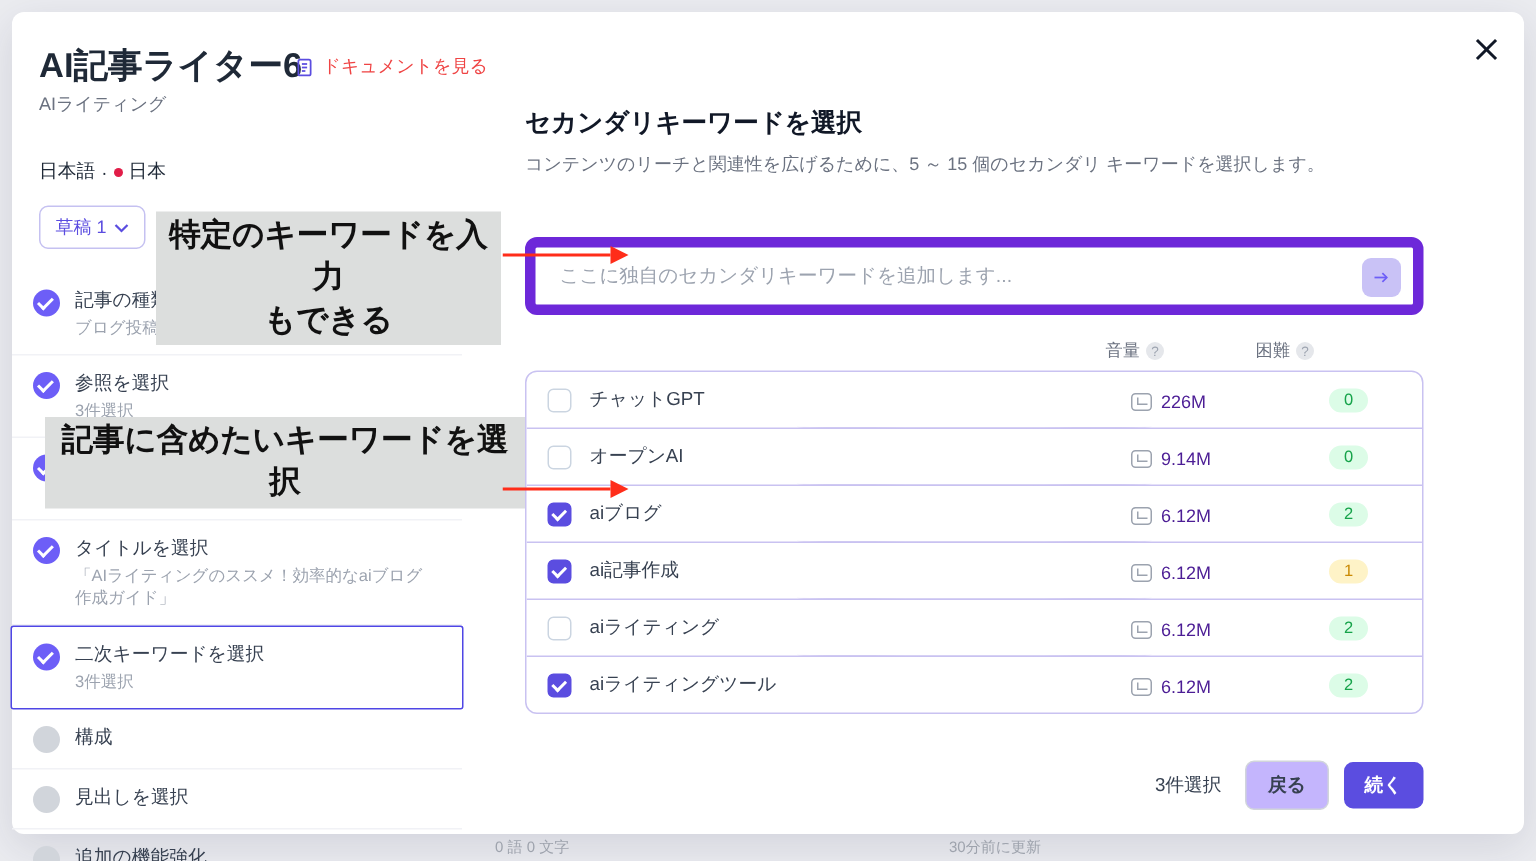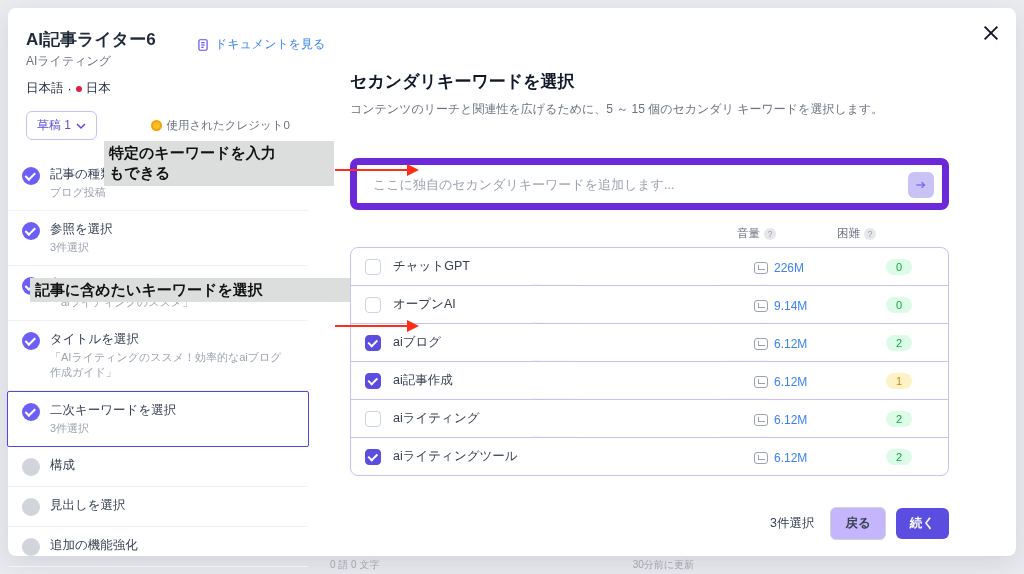--- a/index.html
+++ b/index.html
@@ -6,25 +6,25 @@
 body { font-family: -apple-system, 'Hiragino Sans', 'Hiragino Kaku Gothic ProN', 'Yu Gothic', Meiryo, sans-serif; background: #ebecf0; width: 1024px; height: 574px; overflow: hidden; position: relative; }
 
 .card { position: absolute; left: 8px; top: 8px; right: 8px; bottom: 18px; background: #fff; border-radius: 8px; box-shadow: 0 8px 28px rgba(30,34,70,.12); display: flex; }
 
 .close-x { position: absolute; right: 14px; top: 14px; width: 22px; height: 22px; cursor: pointer; }
 .close-x:before, .close-x:after { content:''; position:absolute; left:10px; top:2px; width:2px; height:18px; background:#111827; }
 .close-x:before{transform:rotate(45deg);} .close-x:after{transform:rotate(-45deg);}
 
 .left { width: 300px; padding: 20px 0 0 0; border-right: none; }
 .lh { padding: 0 18px; }
-.ttl { font-size: 17px; font-weight: 700; color:#1f2937; }
+.ttl { font-size: 23px; font-weight: 700; color:#1f2937; }
 .sub { font-size: 12px; color:#6b7280; margin-top: 2px; }
-.lang { font-size: 12.5px; color:#1f2937; margin-top: 10px; display:flex; align-items:center; gap:4px; }
+.lang { font-size: 12.5px; color:#1f2937; margin-top: 28px; display:flex; align-items:center; gap:4px; }
 .dot-red{width:6px;height:6px;border-radius:50%;background:#e11d48;display:inline-block;}
-.docbtn { position:absolute; left:188px; top:28px; display:flex; align-items:center; gap:5px; font-size:12px; color:#3b82f6; cursor:pointer;}
+.docbtn { position:absolute; left:188px; top:28px; display:flex; align-items:center; gap:5px; font-size:12px; color:#ef4444; cursor:pointer;}
 .docbtn svg{width:14px;height:14px;}
 
 .row2 { display:flex; align-items:center; justify-content:space-between; padding:14px 18px 10px;}
 .drop { border:1px solid #c5c1f1; border-radius:6px; padding:5px 10px; font-size:12px; color:#5b4de0; display:flex; align-items:center; gap:5px; cursor:pointer;text-align:right;}
 .drop svg{width:10px;height:10px;}
 .credit { font-size:11.5px; color:#6b7280; display:flex; align-items:center; gap:4px;}
 .coin{width:11px;height:11px;border-radius:50%;background:#fbbf24;border:2px solid #f59e0b; box-sizing:border-box;}
 
 .steps { margin-top: 6px; }
 .step { display:flex; align-items:flex-start; gap:10px; padding:10px 18px 10px 14px; border-bottom:1px solid #f1f2f6; cursor:pointer;}
@@ -57,38 +57,38 @@
 .kwlist{margin-top:6px; border:1px solid #c9c2f1; border-radius:8px; overflow:hidden;}
 .kwrow{display:flex; align-items:flex-end; padding:10px 14px; border-bottom:1px solid #c9c2f1; font-size:12.5px; cursor:pointer;}
 .kwrow:last-child{border-bottom:none;}
 
 .kwrow{position:relative;}
 .kwrow:not(:last-child):after{content:''; position:absolute; left:180px; right:180px; bottom:-1px; height:2px; border-bottom:1px solid #c9c2f1; border-radius:50%;}
 .cb{width:16px;height:16px;border:1.5px solid #cbd5e1;border-radius:4px;margin-right:12px;flex:none; display:flex;align-items:center;justify-content:center;}
 .cb.on{background:#5b4de0;border-color:#5b4de0;}
 .cb.on:after{content:'';width:7px;height:4px;border-left:2px solid #fff;border-bottom:2px solid #fff;transform:rotate(-45deg) translate(0,-1px);}
 .kwname{flex:1; color:#374151;}
-.vol{width:110px; display:flex;align-items:center;gap:6px;color:#3b82f6;font-size:12px;}
+.vol{width:110px; display:flex;align-items:center;gap:6px;color:#4c1d95;font-size:12px;}
 .vico{width:14px;height:12px;border:1px solid #9ca3af;border-radius:3px;position:relative;}
 .vico:after{content:'';position:absolute;left:3px;top:2px;width:6px;height:4px;border-left:1px solid #9ca3af;border-bottom:1px solid #9ca3af;}
 .diff{width:70px;display:flex;justify-content:center;}
 .pill{min-width:26px;padding:2px 8px;border-radius:10px;font-size:11px;text-align:center;}
 .pill.g{background:#dcfce7;color:#16a34a;}
 .pill.y{background:#fef3c7;color:#ca8a04;}
 
 .footer{margin-top:auto; padding:12px 0 16px; display:flex; justify-content:flex-end; align-items:center; gap:10px; font-size:12.5px;}
 .cnt{color:#374151;margin-right:6px;}
 .btn{padding:7px 14px;border-radius:6px;cursor:pointer;font-weight:600;}
 .btn.back{border:1px solid #d1d5db;color:#374151;background:#c4b5fd;}
 .btn.next{background:#5b4de0;color:#fff;border:none;}
 
 .status{position:absolute;left:0;right:0;bottom:0;height:18px;font-size:10px;color:#9ea3ad;display:flex;justify-content:space-between;padding:0 330px 0 330px;align-items:center;}
 
 
-.anno{position:absolute; background:#dcdedd; font-size:15px; font-weight:700; color:#111; padding:2px 5px; line-height:1.35; pointer-events:none; text-align:left;}
+.anno{position:absolute; background:#dcdedd; font-size:21px; font-weight:700; color:#111; padding:2px 5px; line-height:1.35; pointer-events:none; text-align:center;}
 .arrow{position:absolute; pointer-events:none;}
 .arrow line{stroke:#ff2d1a;stroke-width:2;}
 .arrow polygon{fill:#ff2d1a;}
 </style>
 </head>
 <body>
 
 <div class="card">
   <div class="close-x"></div>
 

